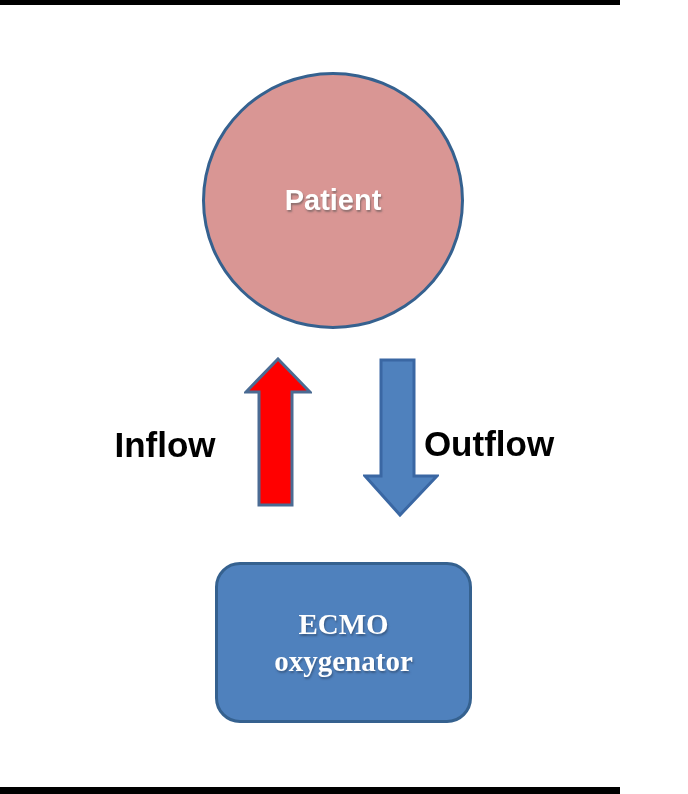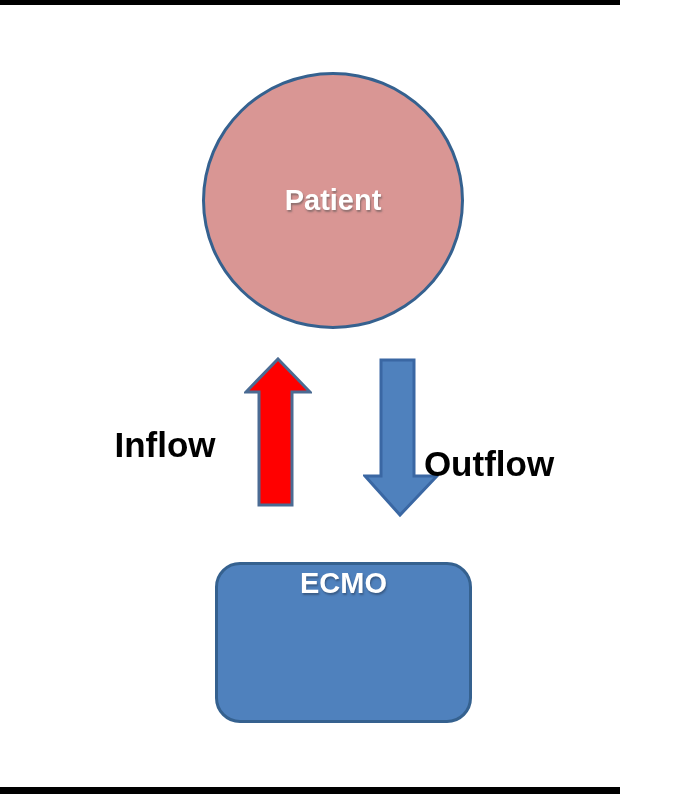--- a/index.html
+++ b/index.html
@@ -48,35 +48,37 @@
   .flow-label {
     position: absolute;
     width: 150px;
     text-align: center;
     color: #000000;
     font-size: 35px;
     font-weight: bold;
     line-height: 34px;
   }
   .flow-label.inflow  { left: 90px;  top: 428px; }
-  .flow-label.outflow { left: 414px; top: 427px; margin-top: 20px; }
+  .flow-label.outflow { left: 414px; top: 427px; }
 
   .node-box {
     position: absolute;
     left: 215px;
     top: 562px;
     width: 257px;
     height: 161px;
     border-radius: 25px;
     border: 3px solid #35618f;
     background: #4f81bd;
     box-sizing: border-box;
     display: flex;
     flex-direction: column;
     align-items: center;
+    justify-content: center;
+    font-family: Liberation Serif, serif;
   }
   .node-box .node-label {
     color: #ffffff;
     font-size: 29px;
     font-weight: bold;
     line-height: 37px;
     text-align: center;
     text-shadow: 1px 2px 2px rgba(40,60,90,0.55);
   }
 </style>
@@ -99,18 +101,19 @@
     <polygon points="18,2 51,2 51,118 74,118 37,157 2,118 18,118" stroke-width="3" stroke-linejoin="miter" fill="#4f81bd" stroke="#3a67a3"></polygon>
   </svg>
 
   <div class="flow-label inflow" style="color: rgb(0, 0, 0);">Inflow</div>
 
   <div class="flow-label outflow" style="color: rgb(0, 0, 0);">Outflow</div>
 
   <div class="node-box" style="background-color: rgb(79, 129, 189); border-color: rgb(53, 97, 143);">
     <div class="node-label">
       <div>ECMO</div>
+      <div>oxygenator</div>
     </div>
   </div>
 
   <div class="frame-bar bottom"></div>
 
 </div>
 
 </body></html>

